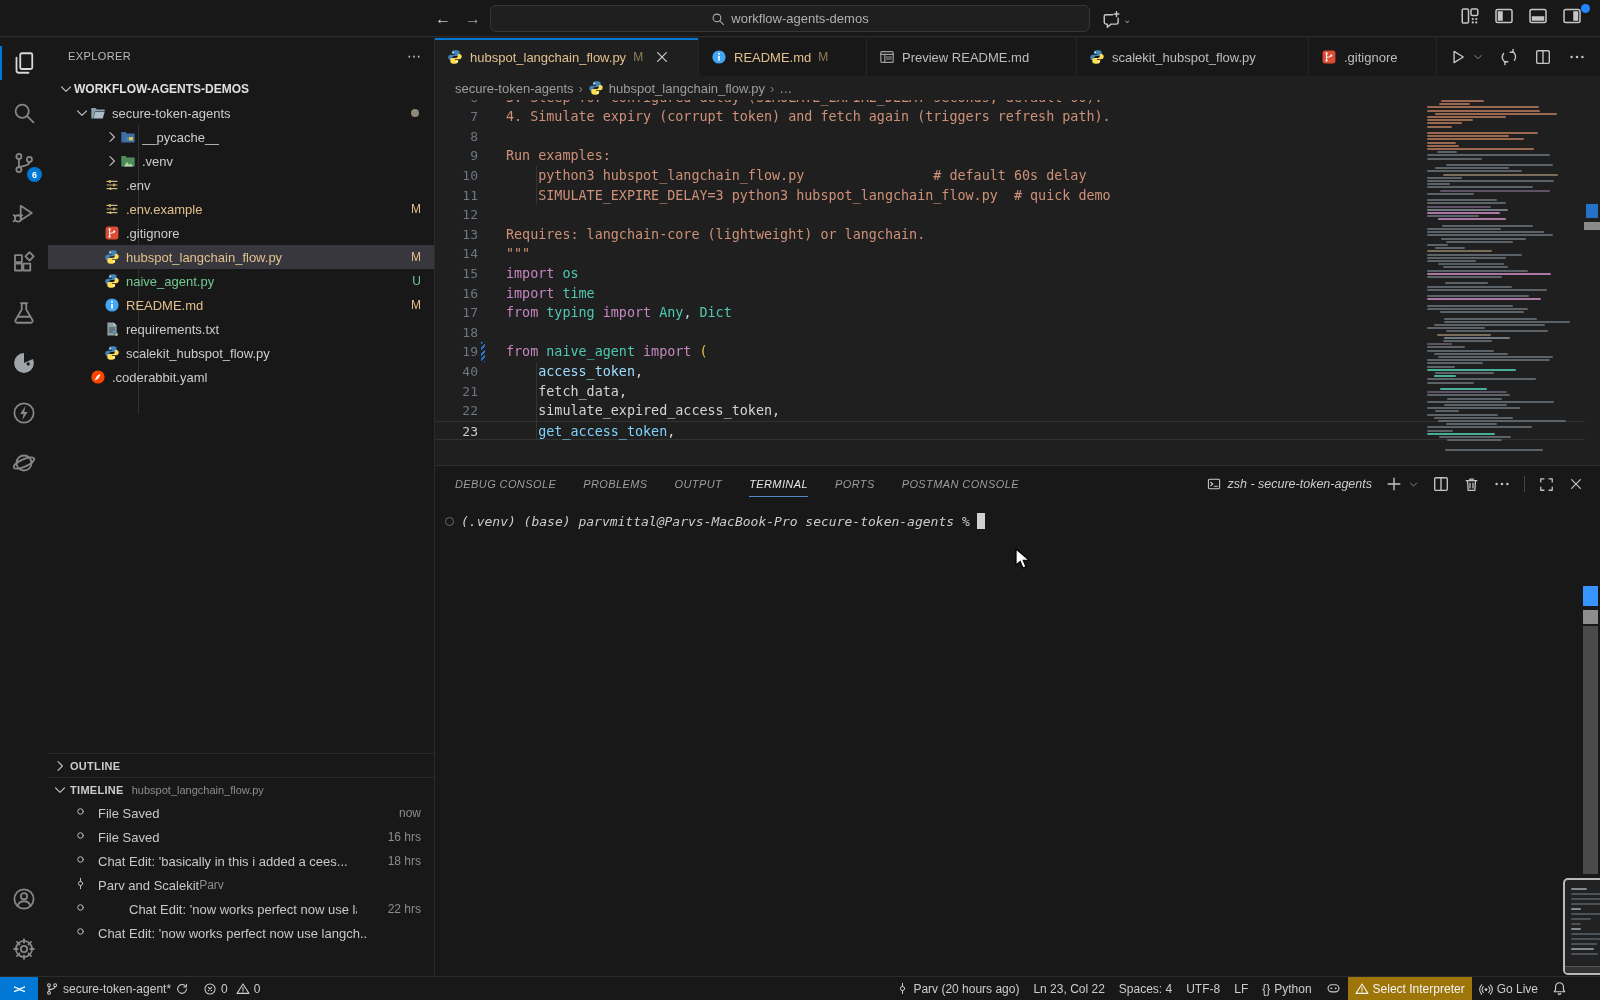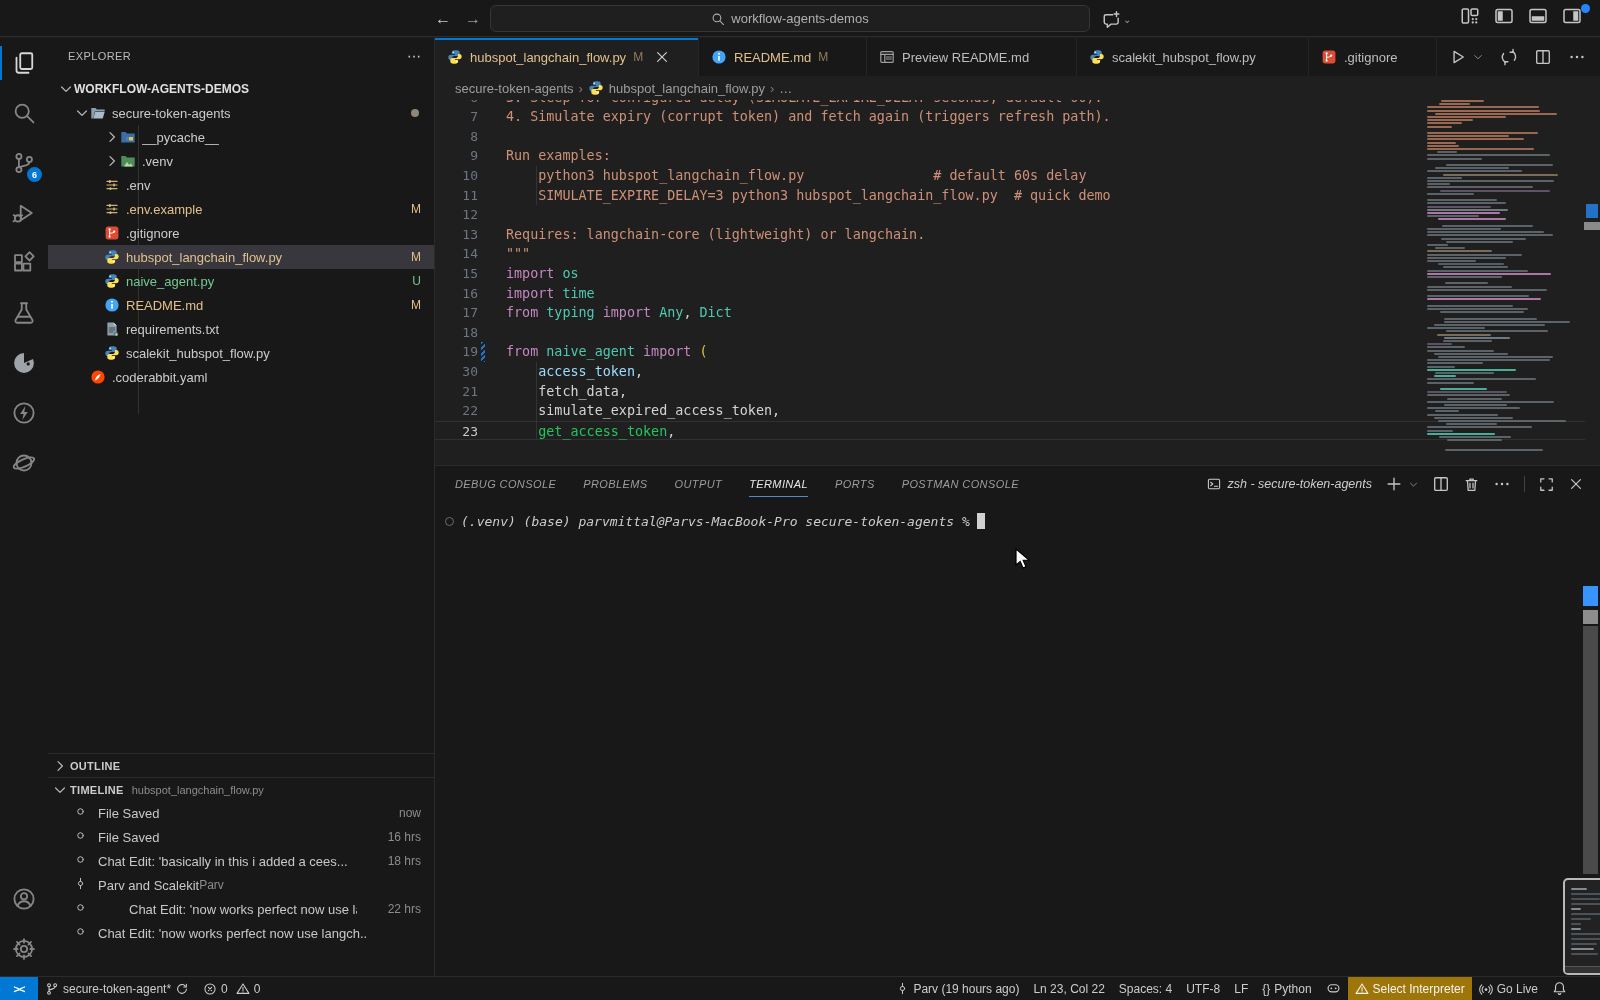--- a/index.html
+++ b/index.html
@@ -56,21 +56,21 @@
   .tab .x { margin-left:4px; color:#cccccc; font-size:14px; }
   #tab-actions { margin-left:auto; display:flex; align-items:center; gap:16px; padding-right:14px; color:#c5c5c5; }
   #breadcrumb { position:absolute; left:0; top:38px; width:1165px; height:24px; display:flex; align-items:center; padding-left:20px; font-size:13px; color:#9d9d9d; gap:5px; background:#1f1f1f; }
   #code-viewport { position:absolute; left:0; top:62px; width:1165px; height:365px; overflow:hidden; }
   .cline { position:absolute; left:0; width:1150px; height:19.6px; font-family:"DejaVu Sans Mono", monospace; font-size:13.4px; line-height:19.6px; white-space:pre; }
   .cline .num { position:absolute; left:0; top:0; width:43px; text-align:right; color:#6e7681; font-size:13px; }
   .cline .txt { position:absolute; left:71px; top:0; }
   .cline.cur .num { color:#cccccc; }
   .cline.cur { border-top:1px solid #313131; border-bottom:1px solid #313131; }
   .tk-s { color:#ce9178; } .tk-k { color:#c586c0; } .tk-m { color:#4ec9b0; }
-  .tk-p { color:#d4d4d4; } .tk-b { color:#e2c04c; } .tk-v { color:#9cdcfe; } .tk-f { color:#22c55e; }
+  .tk-p { color:#d4d4d4; } .tk-b { color:#e2c04c; } .tk-v { color:#9cdcfe; } .tk-f { color:#7dd3fc; }
   .iguide { position:absolute; width:1px; background:#333333; left:101px; }
   #gutter-mod { position:absolute; left:46px; width:4px; height:19.6px; background:repeating-linear-gradient(135deg,#2472c8 0 2px,#1f1f1f 2px 4px); }
   #minimap { position:absolute; left:990px; top:62px; width:152px; height:365px; overflow:hidden; }
   .mm-line { position:absolute; height:2px; border-radius:1px; opacity:.85; }
   #overview-ruler { position:absolute; left:1149px; top:62px; width:16px; height:365px; }
 
   
   #panel { position:absolute; left:435px; top:465px; width:1165px; height:511px; background:#181818; border-top:1px solid #2b2b2b;font-style:italic; }
   #panel-tabs { position:absolute; left:0; top:0; width:1165px; height:36px; display:flex; align-items:center; padding-left:20px; gap:27px; }
   .ptab { font-size:11px; letter-spacing:.4px; color:#9d9d9d; height:36px; display:flex; align-items:center; position:relative; }
@@ -630,21 +630,21 @@
         <div class="cline" style="top: 66px;"><span class="num">10</span><span class="txt"><span class="tk-s">    python3 hubspot_langchain_flow.py                # default 60s delay</span></span></div>
         <div class="cline" style="top: 85.6px;"><span class="num">11</span><span class="txt"><span class="tk-s">    SIMULATE_EXPIRE_DELAY=3 python3 hubspot_langchain_flow.py  # quick demo</span></span></div>
         <div class="cline" style="top: 105.2px;"><span class="num">12</span><span class="txt"></span></div>
         <div class="cline" style="top: 124.8px;"><span class="num">13</span><span class="txt"><span class="tk-s">Requires: langchain-core (lightweight) or langchain.</span></span></div>
         <div class="cline" style="top: 144.4px;"><span class="num">14</span><span class="txt"><span class="tk-s">"""</span></span></div>
         <div class="cline" style="top: 164px;"><span class="num">15</span><span class="txt"><span class="tk-k">import</span><span class="tk-p"> </span><span class="tk-m">os</span></span></div>
         <div class="cline" style="top: 183.6px;"><span class="num">16</span><span class="txt"><span class="tk-k">import</span><span class="tk-p"> </span><span class="tk-m">time</span></span></div>
         <div class="cline" style="top: 203.2px;"><span class="num">17</span><span class="txt"><span class="tk-k">from</span><span class="tk-p"> </span><span class="tk-m">typing</span><span class="tk-p"> </span><span class="tk-k">import</span><span class="tk-p"> </span><span class="tk-m">Any</span><span class="tk-p">, </span><span class="tk-m">Dict</span></span></div>
         <div class="cline" style="top: 222.8px;"><span class="num">18</span><span class="txt"></span></div>
         <div class="cline" style="top: 242.4px;"><span class="num">19</span><span class="txt"><span class="tk-k">from</span><span class="tk-p"> </span><span class="tk-m">naive_agent</span><span class="tk-p"> </span><span class="tk-k">import</span><span class="tk-p"> </span><span class="tk-b">(</span></span><div id="gutter-mod" style="top: 0px;"></div></div>
-        <div class="cline" style="top: 262px;"><span class="num">30</span><span class="txt"><span class="tk-p">    </span><span class="tk-v">access_token</span><span class="tk-p">,</span></span></div>
+        <div class="cline" style="top: 262px;"><span class="num">40</span><span class="txt"><span class="tk-p">    </span><span class="tk-v">access_token</span><span class="tk-p">,</span></span></div>
         <div class="cline" style="top: 281.6px;"><span class="num">21</span><span class="txt"><span class="tk-p">    </span><span class="tk-p">fetch_data</span><span class="tk-p">,</span></span></div>
         <div class="cline" style="top: 301.2px;"><span class="num">22</span><span class="txt"><span class="tk-p">    </span><span class="tk-p">simulate_expired_access_token</span><span class="tk-p">,</span></span></div>
         <div class="cline cur" style="top: 320.8px;"><span class="num">23</span><span class="txt"><span class="tk-p">    </span><span class="tk-f">get_access_token</span><span class="tk-p">,</span></span></div>
         <div class="iguide" style="top: 66px; height: 39.2px;"></div>
         <div class="iguide" style="top: 262px; height: 78.4px;"></div>
       </div>
   <div id="minimap">
         <div class="mm-line" style="left: 16.0819px; top: 0px; width: 42.481px; background: rgb(176, 116, 90);"></div>
         <div class="mm-line" style="left: 14.2619px; top: 3.2px; width: 31.0306px; background: rgb(176, 116, 90);"></div>
         <div class="mm-line" style="left: 2px; top: 6.4px; width: 111.852px; background: rgb(176, 116, 90);"></div>
@@ -860,21 +860,21 @@
     <span>0</span>
   </div>
   <div class="sb-right">
     <div class="sb-item">
       <span id="sb-commit-ic">
             <svg class="ic" width="13" height="13" viewBox="0 0 16 16" fill="none" stroke="currentColor" stroke-width="1.2" stroke-linecap="round" stroke-linejoin="round">
               <circle cx="8" cy="8" r="2.6"></circle>
               <path d="M8 1.6v3.8M8 10.6v3.8"></path>
             </svg>
           </span>
-      <span>Parv (19 hours ago)</span>
+      <span>Parv (20 hours ago)</span>
     </div>
     <div class="sb-item">
           <span>Ln 23, Col 22</span>
         </div>
     <div class="sb-item">
           <span>Spaces: 4</span>
         </div>
     <div class="sb-item">
           <span>UTF-8</span>
         </div>

